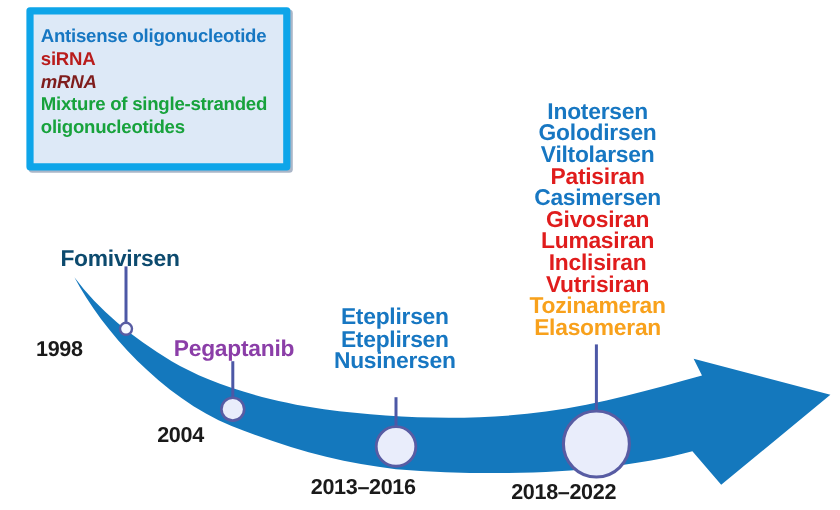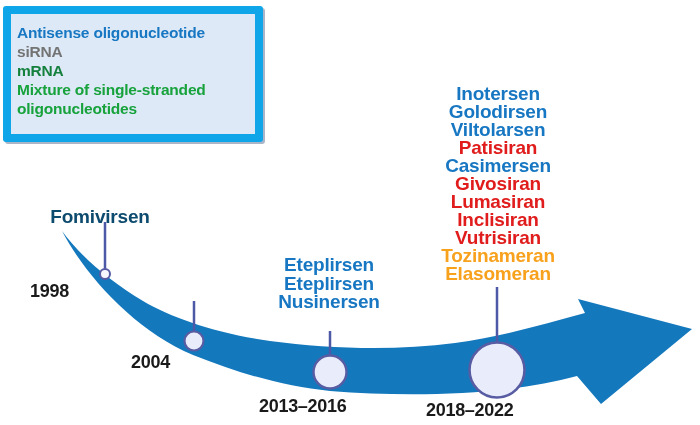--- a/index.html
+++ b/index.html
@@ -4,23 +4,23 @@
 <style>
   html,body { margin:0; padding:0; background:#ffffff; }
   .stage {
     position:relative; width:700px; height:425px; overflow:hidden;
     background:#ffffff;
     font-family:"Liberation Sans", sans-serif;
   }
   .swoosh-svg { position:absolute; left:0; top:0; width:700px; height:425px; }
 
   .legend {
-    position:absolute; left:3px; top:6px; width:260px; height:136px;
+    position:absolute; left:22px; top:6px; width:220px; height:136px;
     box-sizing:border-box;
-    border:8px solid #0ea5e9; border-radius:3px;
+    border:6px solid #0ea5e9; border-radius:3px;
     padding:9px 6px 6px 6px;
     box-shadow:2px 2px 0 #aab6c8;
   }
   .legend-item {
     font-size:15.5px; font-weight:700; line-height:19px; letter-spacing:-0.2px;
     white-space:normal;
   }
 
   .drug-col {
     position:absolute; text-align:center; font-weight:700;
@@ -63,29 +63,32 @@
     <line x1="497" y1="287" x2="497" y2="345" stroke-width="2.5" stroke="#4d58a6"></line>
 
     <circle cx="105" cy="274" r="5" stroke-width="2" fill="#f7f9ff" stroke="#585ca3"></circle>
     <circle cx="194" cy="341" r="9.5" stroke-width="2.2" fill="#e9edfb" stroke="#585ca3"></circle>
     <circle cx="330" cy="372" r="16.5" stroke-width="2.4" fill="#e9edfb" stroke="#585ca3"></circle>
     <circle cx="497" cy="370" r="27.5" stroke-width="2.6" fill="#e9edfb" stroke="#585ca3"></circle>
   </svg>
 
   <div class="legend" style="background-color: rgb(221, 233, 247);">
     <div class="legend-item" style="color: rgb(23, 119, 194);">Antisense oligonucleotide</div>
-    <div class="legend-item" style="color: #737373;">siRNA</div>
-    <div class="legend-item" style="color: #15803d;">mRNA</div>
+    <div class="legend-item" style="color: #b91c1c;">siRNA</div>
+    <div class="legend-item" style="color: #7f1d1d; font-style: italic;">mRNA</div>
     <div class="legend-item" style="color: rgb(23, 162, 60);">Mixture of single-stranded oligonucleotides</div>
   </div>
 
   <div class="drug-col col-1998">
     <div class="drug" style="color: #0c4a6e;">Fomivirsen</div>
   </div>
 
+  <div class="drug-col col-2004">
+    <div class="drug" style="color: rgb(139, 62, 168);">Pegaptanib</div>
+  </div>
 
   <div class="drug-col col-2013">
     <div class="drug" style="color: rgb(23, 119, 194);">Eteplirsen</div>
     <div class="drug" style="color: rgb(23, 119, 194);">Eteplirsen</div>
     <div class="drug" style="color: rgb(23, 119, 194);">Nusinersen</div>
   </div>
 
   <div class="drug-col col-2018">
     <div class="drug" style="color: rgb(23, 119, 194);">Inotersen</div>
     <div class="drug" style="color: rgb(23, 119, 194);">Golodirsen</div>

